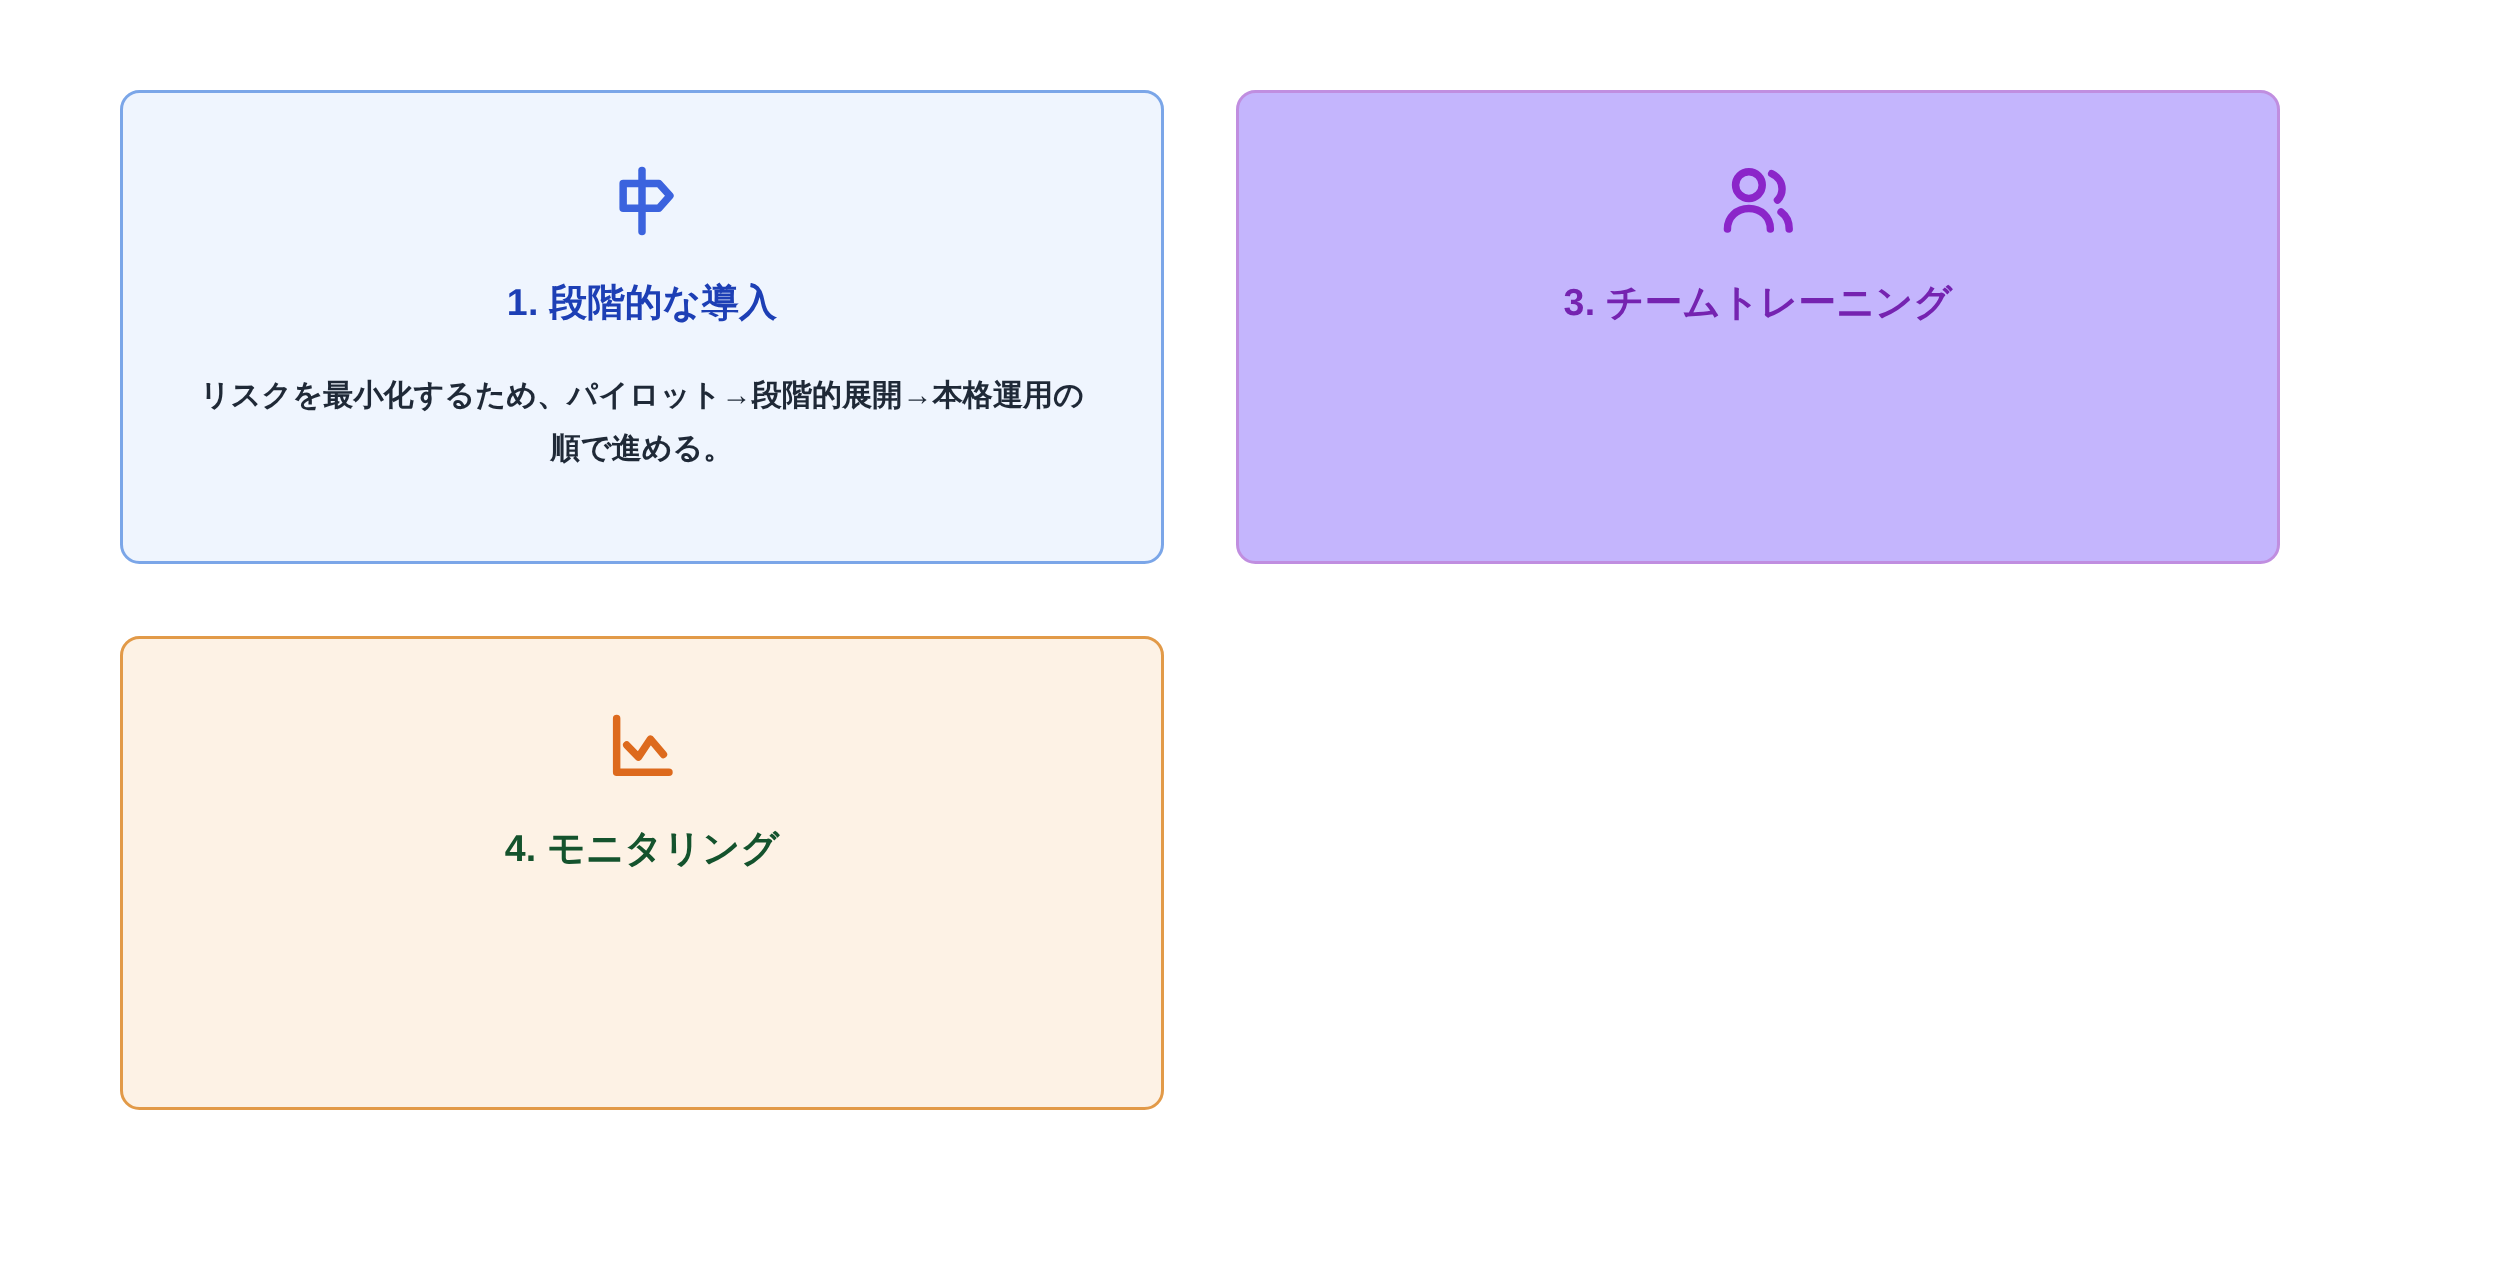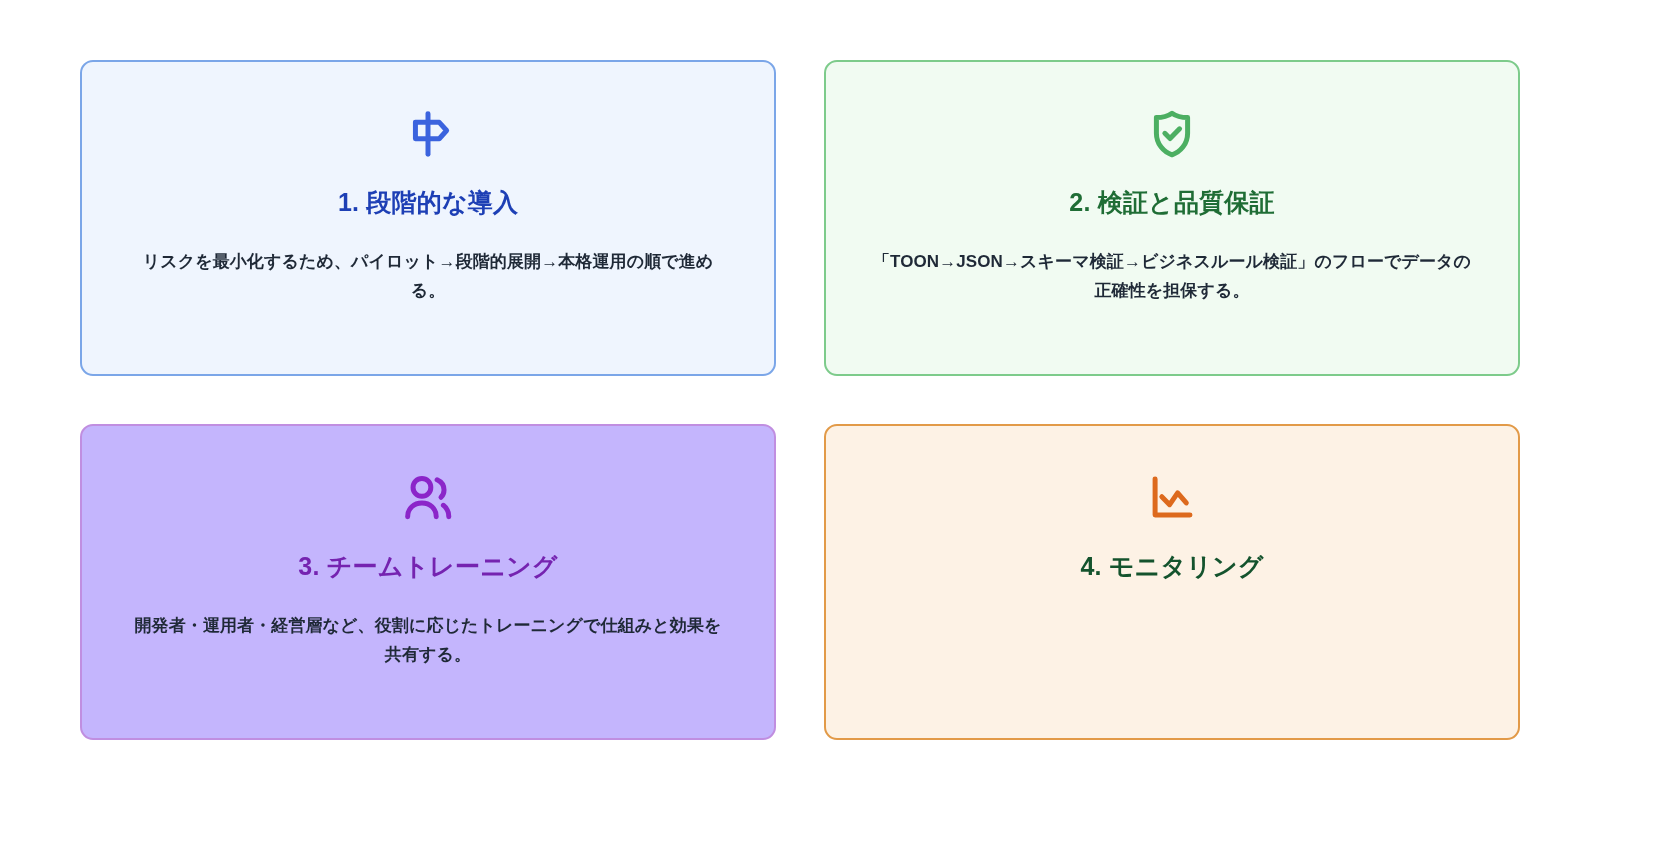--- a/index.html
+++ b/index.html
@@ -57,21 +57,21 @@
 
   .card-title {
     font-size: 25px;
     font-weight: 700;
     line-height: 1.3;
     letter-spacing: 0.2px;
     margin: 0 0 28px 0;
   }
 
   .card-desc {
-    font-size: 17px;
+    font-size: 20px;
     font-weight: 700;
     line-height: 1.75;
     color: #1f2937;
     margin: 0;
     max-width: 600px;
     letter-spacing: 0.1px;
   }
 
   
   .card-1 {
@@ -114,42 +114,31 @@
     <div class="card-icon">
       <svg viewBox="0 0 24 24" fill="none" stroke-width="2.3" stroke-linecap="round" stroke-linejoin="round">
         <path d="M12 2.6 L12 21.4"></path>
         <path d="M6.2 6.6 L17.2 6.6 L20.6 10.4 L17.2 14.2 L6.2 14.2 Z"></path>
       </svg>
     </div>
     <h3 class="card-title">1. 段階的な導入</h3>
     <p class="card-desc">リスクを最小化するため、パイロット→段階的展開→本格運用の順で進める。</p>
   </div>
 
-  <div class="card card-2">
-    <div class="card-icon">
-      <svg viewBox="0 0 24 24" fill="none" stroke-width="2.3" stroke-linecap="round" stroke-linejoin="round">
-        <path d="M12 2.4 C12 2.4 9.2 4.4 4.8 4.4 L4.8 11.6 C4.8 16.7 8.2 20.3 12 21.6 C15.8 20.3 19.2 16.7 19.2 11.6 L19.2 4.4 C14.8 4.4 12 2.4 12 2.4 Z"></path>
-        <path d="M8.7 11.7 L11.1 14.1 L15.5 9.6"></path>
-      </svg>
-    </div>
-    <h3 class="card-title">2. 検証と品質保証</h3>
-    <p class="card-desc">「TOON→JSON→スキーマ検証→ビジネスルール検証」のフローでデータの正確性を担保する。</p>
-  </div>
 
   <div class="card card-3">
     <div class="card-icon">
       <svg viewBox="0 0 24 24" fill="none" stroke-width="2.3" stroke-linecap="round" stroke-linejoin="round">
         <circle cx="9.2" cy="7.1" r="4.1"></circle>
         <path d="M2.6 20.6 C2.6 16.9 5.5 14.3 9.2 14.3 C12.9 14.3 15.8 16.9 15.8 20.6"></path>
         <path d="M16.2 3.6 C18.2 4.5 19.4 6.4 19.4 8.3 C19.4 9.6 18.9 10.8 18 11.7"></path>
         <path d="M19.1 15.4 C20.7 16.6 21.6 18.5 21.6 20.6"></path>
       </svg>
     </div>
     <h3 class="card-title">3. チームトレーニング</h3>
-    <p class="card-desc">開発者・運用者・経営層など、役割に応じたトレーニングで仕組みと効果を共有する。</p>
   </div>
 
   <div class="card card-4">
     <div class="card-icon">
       <svg viewBox="0 0 24 24" fill="none" stroke-width="2.3" stroke-linecap="round" stroke-linejoin="round">
         <path d="M4.2 3.2 L4.2 19.8 L20.3 19.8"></path>
         <path d="M7.3 11.4 L10.9 15.1 L14.6 9.6 L18.6 14.3"></path>
       </svg>
     </div>
     <h3 class="card-title">4. モニタリング</h3>

